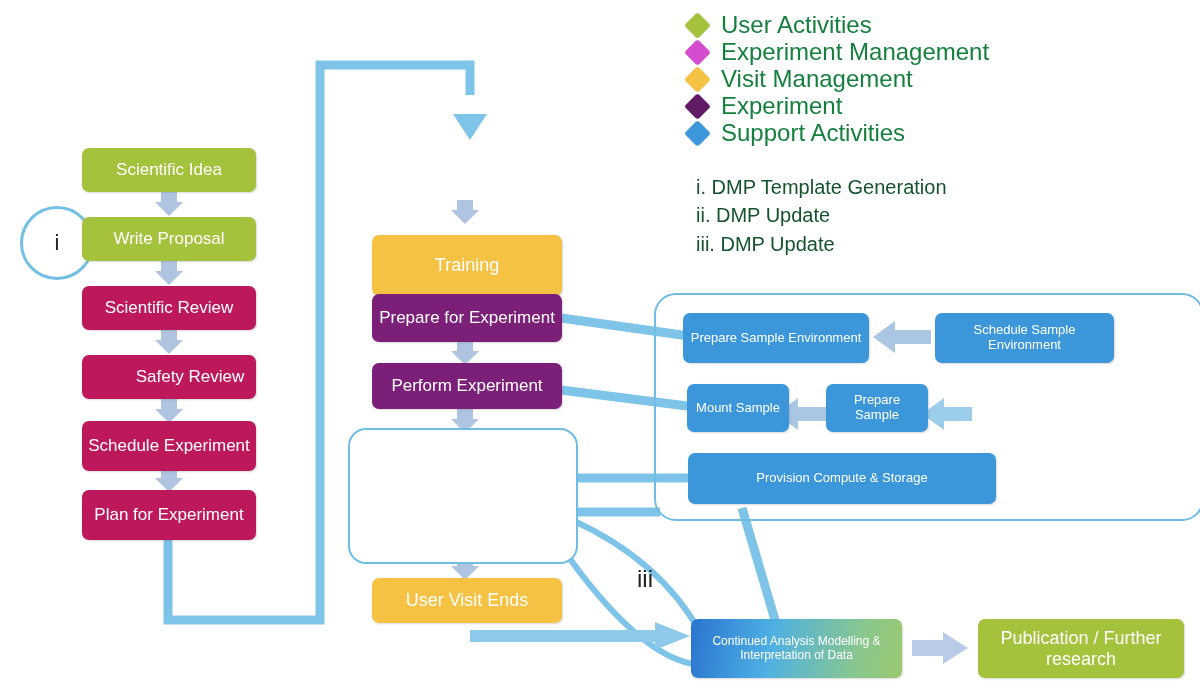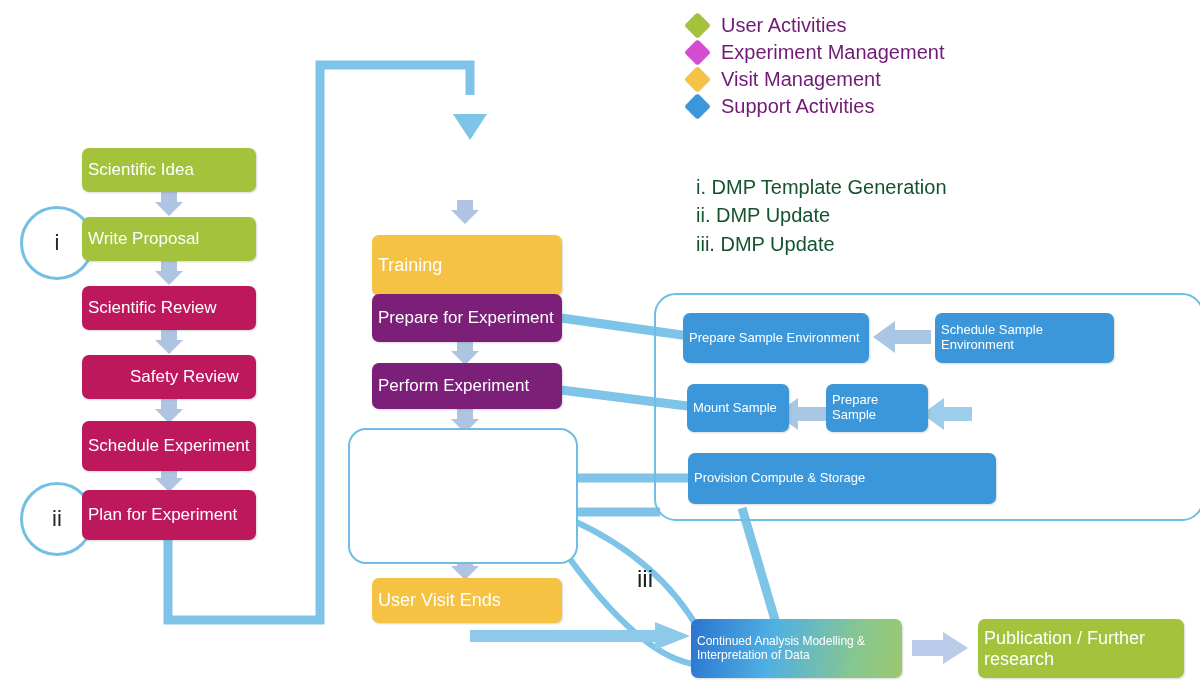--- a/index.html
+++ b/index.html
@@ -30,20 +30,21 @@
 
   
   .box {
     position: absolute;
     box-sizing: border-box;
     border-radius: 7px;
     color: #ffffff;
     display: flex;
     align-items: center;
     justify-content: center;
+    text-align: center;
     line-height: 1.12;
     padding: 2px 6px;
     box-shadow: 1px 1px 2px rgba(120,120,120,0.28);
     z-index: 3;
   }
   .box .lbl { display: block; width: 100%; }
 
   .green   { background: #a5c23c; }
   .magenta { background: #be185d; }
   .yellow  { background: #f5c243; }
@@ -87,22 +88,22 @@
   .diamond {
     width: 19px;
     height: 19px;
     transform: rotate(45deg);
     border-radius: 3px;
     margin-right: 14px;
     flex: 0 0 auto;
     box-shadow: 0 0 0 0.5px rgba(0,0,0,0.06);
   }
   .legend-label {
-    font-size: 20px;
-    color: #701a75;
+    font-size: 24px;
+    color: #15803d;
     white-space: nowrap;
   }
 
   
   #dmp-notes {
     position: absolute;
     left: 696px;
     top: 173px;
     z-index: 4;
   }
@@ -211,37 +212,38 @@
     </div>
     <div class="legend-row">
       <span class="diamond" style="background:#d44cd0;"></span>
       <span class="legend-label">Experiment Management</span>
     </div>
     <div class="legend-row">
       <span class="diamond" style="background:#f5c243;"></span>
       <span class="legend-label">Visit Management</span>
     </div>
     <div class="legend-row">
+      <span class="diamond" style="background:#5f1b63;"></span>
+      <span class="legend-label">Experiment</span>
+    </div>
+    <div class="legend-row">
       <span class="diamond" style="background:#3b97d9;"></span>
       <span class="legend-label">Support Activities</span>
     </div>
   </div>
 
   <div id="dmp-notes">
     <div class="dmp-line">i. DMP Template Generation</div>
     <div class="dmp-line">ii. DMP Update</div>
     <div class="dmp-line">iii. DMP Update</div>
   </div>
 
   <div class="circle" style="left:20px; top:206px; width:68px; height:68px;">
     <span>i</span>
   </div>
-  <div class="circle" style="left:20px; top:482px; width:68px; height:68px;">
-    <span>ii</span>
-  </div>
   <div class="roman-float" style="left:637px; top:565px;">iii</div>
 
   <div class="box green t17" style="left:82px; top:148px; width:174px; height:44px;">
     <span class="lbl">Scientific Idea</span>
   </div>
   <div class="box green t17" style="left:82px; top:217px; width:174px; height:44px;">
     <span class="lbl">Write Proposal</span>
   </div>
   <div class="box magenta t17" style="left:82px; top:286px; width:174px; height:44px;">
     <span class="lbl">Scientific Review</span>

